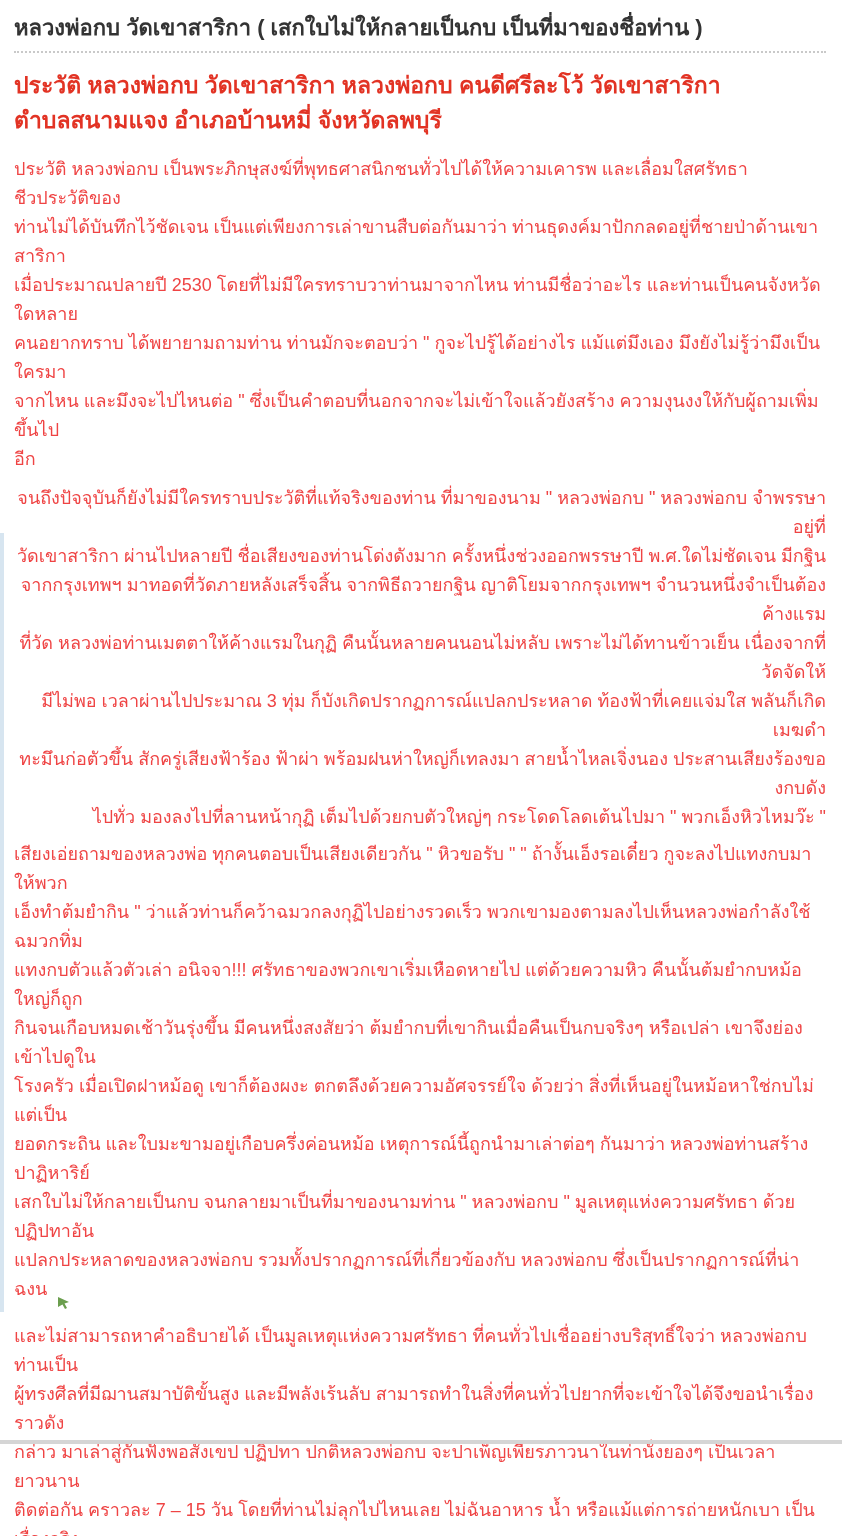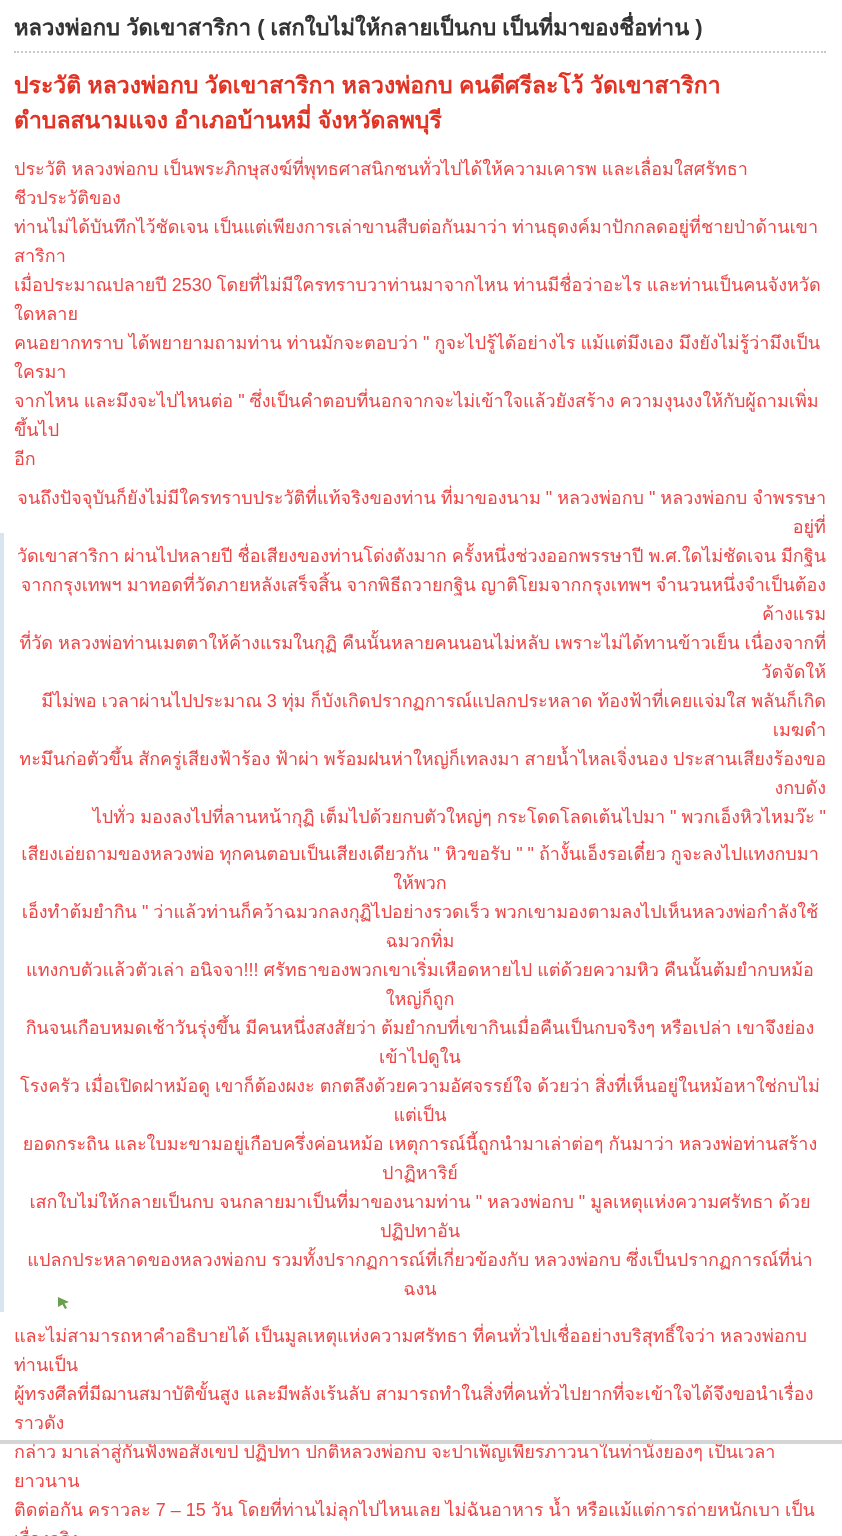--- a/index.html
+++ b/index.html
@@ -35,21 +35,21 @@
   }
   .para{
     margin:0;
     font-size:18px;
     line-height:29px;
     color:#ef4444;
     white-space:pre-line;
   }
   .p1{margin-top:17px;}
   .p2{margin-top:10px;text-align:right;}
-  .p3{margin-top:8px;text-align:center;}
+  .p3{margin-top:8px;}
   .p4{margin-top:18px;}
 
   .left-strip{
     position:absolute;
     left:0;top:533px;
     width:4px;height:779px;
     background:#d7e5f0;
   }
   .green-arrow{
     position:absolute;

